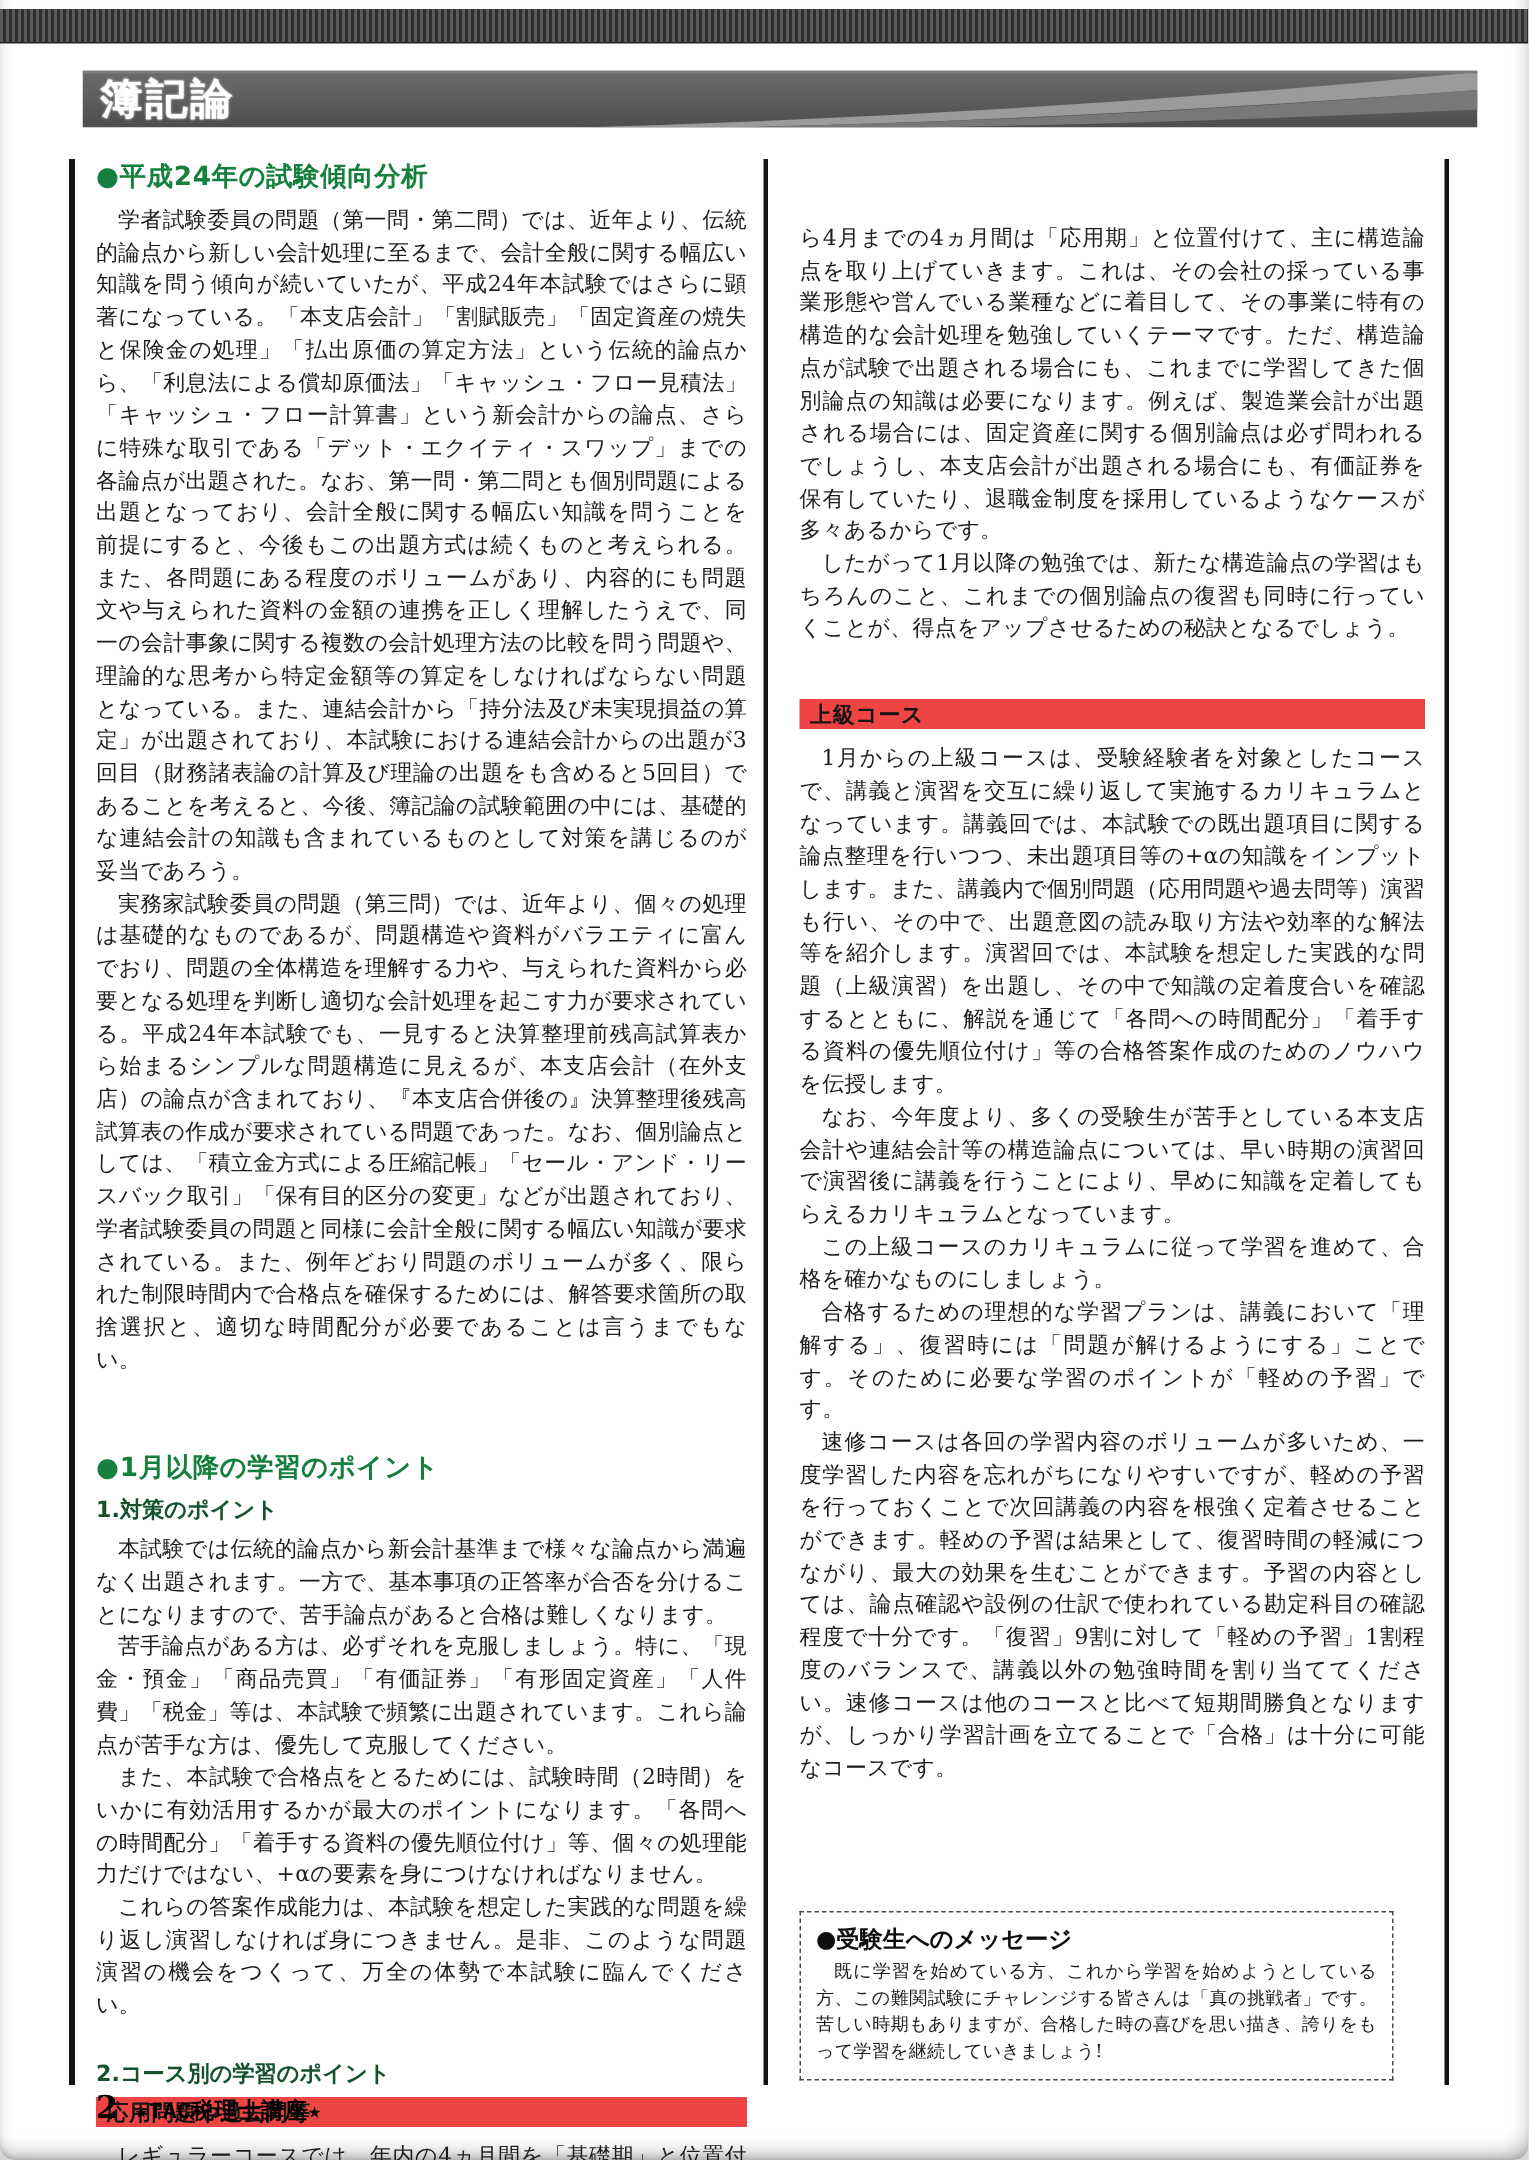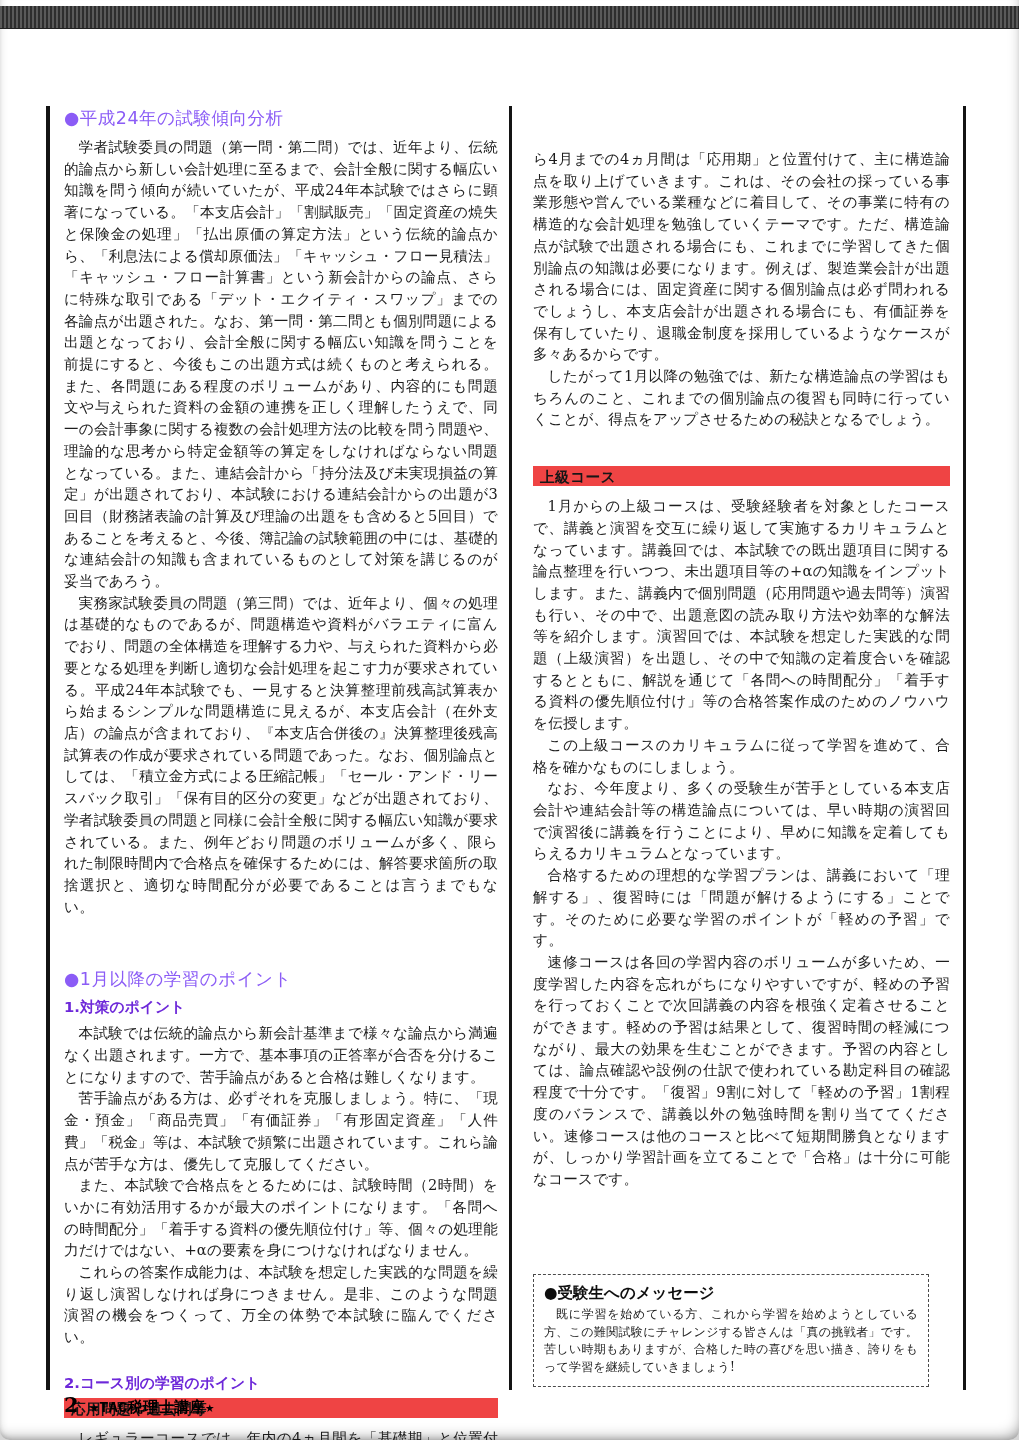--- a/index.html
+++ b/index.html
@@ -36,27 +36,27 @@
   .col{position:absolute;top:106px;}
   .col.colL{left:64px;width:434px;}
   .col.colR{left:533px;width:417px;top:104px;}
   .col p{
     margin:0;font-size:14.6px;line-height:21.7px;text-align:justify;
     text-justify:inter-ideograph;text-indent:1em;letter-spacing:.2px;
   }
   .col p.noindent{text-indent:0;margin-top:44px;}
   .sec-head{
     font-family:"DejaVu Sans","Liberation Sans",sans-serif;
-    font-weight:normal;font-size:17.5px;line-height:24px;margin:0 0 6px 0;color:#8b5cf6;
+    font-weight:bold;font-size:17.5px;line-height:24px;margin:0 0 6px 0;color:#15803d;
     letter-spacing:.5px;
   }
   .sec-head.second{margin-top:50px;}
   .sub-head{
     font-family:"DejaVu Sans","Liberation Sans",sans-serif;
-    font-weight:bold;font-size:14.8px;line-height:20px;margin:2px 0 5px 0;color:#6d28d9;
+    font-weight:bold;font-size:14.8px;line-height:20px;margin:2px 0 5px 0;color:#14532d;
   }
   .sub-head.gap{margin-top:25px;}
   .course-bar{
     background:#ef4444;font-family:Liberation Serif, serif;
     font-weight:bold;font-size:14.6px;line-height:22px;height:20px;
     padding:0 0 0 7px;margin:4px 0 9px 0;color:#161616;letter-spacing:.5px;
   }
   .course-bar.flow-gap{margin-top:36px;}
   
   .message-box{
@@ -84,20 +84,35 @@
     font-weight:bold;font-size:15px;color:#000;letter-spacing:.5px;
   }
 </style>
 </head>
 <body>
 
 <div class="page">
 
   <div class="stripe-bar"></div>
 
+  <div class="banner">
+    <svg viewBox="0 0 930 38" preserveAspectRatio="none">
+      <defs>
+        <linearGradient id="bannerGrad" x1="0" y1="0" x2="0" y2="1">
+          <stop offset="0" stop-color="#6c6c6c"></stop>
+          <stop offset="1" stop-color="#4e4e4e"></stop>
+        </linearGradient>
+      </defs>
+      <rect x="0" y="0" width="930" height="38" fill="url(#bannerGrad)"></rect>
+      <path d="M330,38 Q640,29 930,1 L930,13 Q660,33 430,38 Z" fill="#9b9b9b"></path>
+      <path d="M430,38 Q680,33 930,13 L930,26 Q730,35 560,38 Z" fill="#787878"></path>
+      <rect x="0" y="0" width="930" height="2" fill="#7d7d7d"></rect>
+    </svg>
+    <span class="title">簿記論</span>
+  </div>
 
   <div class="rule left"></div>
   <div class="rule center"></div>
   <div class="rule right"></div>
 
   <div class="col colL">
     <div class="sec-head">●平成24年の試験傾向分析</div>
     <p>学者試験委員の問題（第一問・第二問）では、近年より、伝統的論点から新しい会計処理に至るまで、会計全般に関する幅広い知識を問う傾向が続いていたが、平成24年本試験ではさらに顕著になっている。「本支店会計」「割賦販売」「固定資産の焼失と保険金の処理」「払出原価の算定方法」という伝統的論点から、「利息法による償却原価法」「キャッシュ・フロー見積法」「キャッシュ・フロー計算書」という新会計からの論点、さらに特殊な取引である「デット・エクイティ・スワップ」までの各論点が出題された。なお、第一問・第二問とも個別問題による出題となっており、会計全般に関する幅広い知識を問うことを前提にすると、今後もこの出題方式は続くものと考えられる。また、各問題にある程度のボリュームがあり、内容的にも問題文や与えられた資料の金額の連携を正しく理解したうえで、同一の会計事象に関する複数の会計処理方法の比較を問う問題や、理論的な思考から特定金額等の算定をしなければならない問題となっている。また、連結会計から「持分法及び未実現損益の算定」が出題されており、本試験における連結会計からの出題が3回目（財務諸表論の計算及び理論の出題をも含めると5回目）であることを考えると、今後、簿記論の試験範囲の中には、基礎的な連結会計の知識も含まれているものとして対策を講じるのが妥当であろう。</p>
     <p>実務家試験委員の問題（第三問）では、近年より、個々の処理は基礎的なものであるが、問題構造や資料がバラエティに富んでおり、問題の全体構造を理解する力や、与えられた資料から必要となる処理を判断し適切な会計処理を起こす力が要求されている。平成24年本試験でも、一見すると決算整理前残高試算表から始まるシンプルな問題構造に見えるが、本支店会計（在外支店）の論点が含まれており、『本支店合併後の』決算整理後残高試算表の作成が要求されている問題であった。なお、個別論点としては、「積立金方式による圧縮記帳」「セール・アンド・リースバック取引」「保有目的区分の変更」などが出題されており、学者試験委員の問題と同様に会計全般に関する幅広い知識が要求されている。また、例年どおり問題のボリュームが多く、限られた制限時間内で合格点を確保するためには、解答要求箇所の取捨選択と、適切な時間配分が必要であることは言うまでもない。</p>
     <div class="sec-head second">●1月以降の学習のポイント</div>
@@ -109,22 +124,22 @@
     <div class="sub-head gap">2.コース別の学習のポイント</div>
     <div class="course-bar">応用問題や過去問等</div>
     <p>レギュラーコースでは、年内の4ヵ月間を「基礎期」と位置付けて、本試験で頻出の個別論点を中心に学習をしてきました。1月か</p>
   </div>
 
   <div class="col colR">
     <p class="noindent">ら4月までの4ヵ月間は「応用期」と位置付けて、主に構造論点を取り上げていきます。これは、その会社の採っている事業形態や営んでいる業種などに着目して、その事業に特有の構造的な会計処理を勉強していくテーマです。ただ、構造論点が試験で出題される場合にも、これまでに学習してきた個別論点の知識は必要になります。例えば、製造業会計が出題される場合には、固定資産に関する個別論点は必ず問われるでしょうし、本支店会計が出題される場合にも、有価証券を保有していたり、退職金制度を採用しているようなケースが多々あるからです。</p>
     <p>したがって1月以降の勉強では、新たな構造論点の学習はもちろんのこと、これまでの個別論点の復習も同時に行っていくことが、得点をアップさせるための秘訣となるでしょう。</p>
     <div class="course-bar flow-gap">上級コース</div>
     <p>1月からの上級コースは、受験経験者を対象としたコースで、講義と演習を交互に繰り返して実施するカリキュラムとなっています。講義回では、本試験での既出題項目に関する論点整理を行いつつ、未出題項目等の+αの知識をインプットします。また、講義内で個別問題（応用問題や過去問等）演習も行い、その中で、出題意図の読み取り方法や効率的な解法等を紹介します。演習回では、本試験を想定した実践的な問題（上級演習）を出題し、その中で知識の定着度合いを確認するとともに、解説を通じて「各問への時間配分」「着手する資料の優先順位付け」等の合格答案作成のためのノウハウを伝授します。</p>
+    <p>なお、今年度より、多くの受験生が苦手としている本支店会計や連結会計等の構造論点については、早い時期の演習回で演習後に講義を行うことにより、早めに知識を定着してもらえるカリキュラムとなっています。</p>
     <p>この上級コースのカリキュラムに従って学習を進めて、合格を確かなものにしましょう。</p>
-    <p>なお、今年度より、多くの受験生が苦手としている本支店会計や連結会計等の構造論点については、早い時期の演習回で演習後に講義を行うことにより、早めに知識を定着してもらえるカリキュラムとなっています。</p>
     <p>合格するための理想的な学習プランは、講義において「理解する」、復習時には「問題が解けるようにする」ことです。そのために必要な学習のポイントが「軽めの予習」です。</p>
     <p>速修コースは各回の学習内容のボリュームが多いため、一度学習した内容を忘れがちになりやすいですが、軽めの予習を行っておくことで次回講義の内容を根強く定着させることができます。軽めの予習は結果として、復習時間の軽減につながり、最大の効果を生むことができます。予習の内容としては、論点確認や設例の仕訳で使われている勘定科目の確認程度で十分です。「復習」9割に対して「軽めの予習」1割程度のバランスで、講義以外の勉強時間を割り当ててください。速修コースは他のコースと比べて短期間勝負となりますが、しっかり学習計画を立てることで「合格」は十分に可能なコースです。</p>
 
     <div class="message-box">
       <div class="msg-title">●受験生へのメッセージ</div>
       <p class="msg-body">既に学習を始めている方、これから学習を始めようとしている方、この難関試験にチャレンジする皆さんは「真の挑戦者」です。苦しい時期もありますが、合格した時の喜びを思い描き、誇りをもって学習を継続していきましょう!</p>
     </div>
   </div>
 
   <div class="footer">

